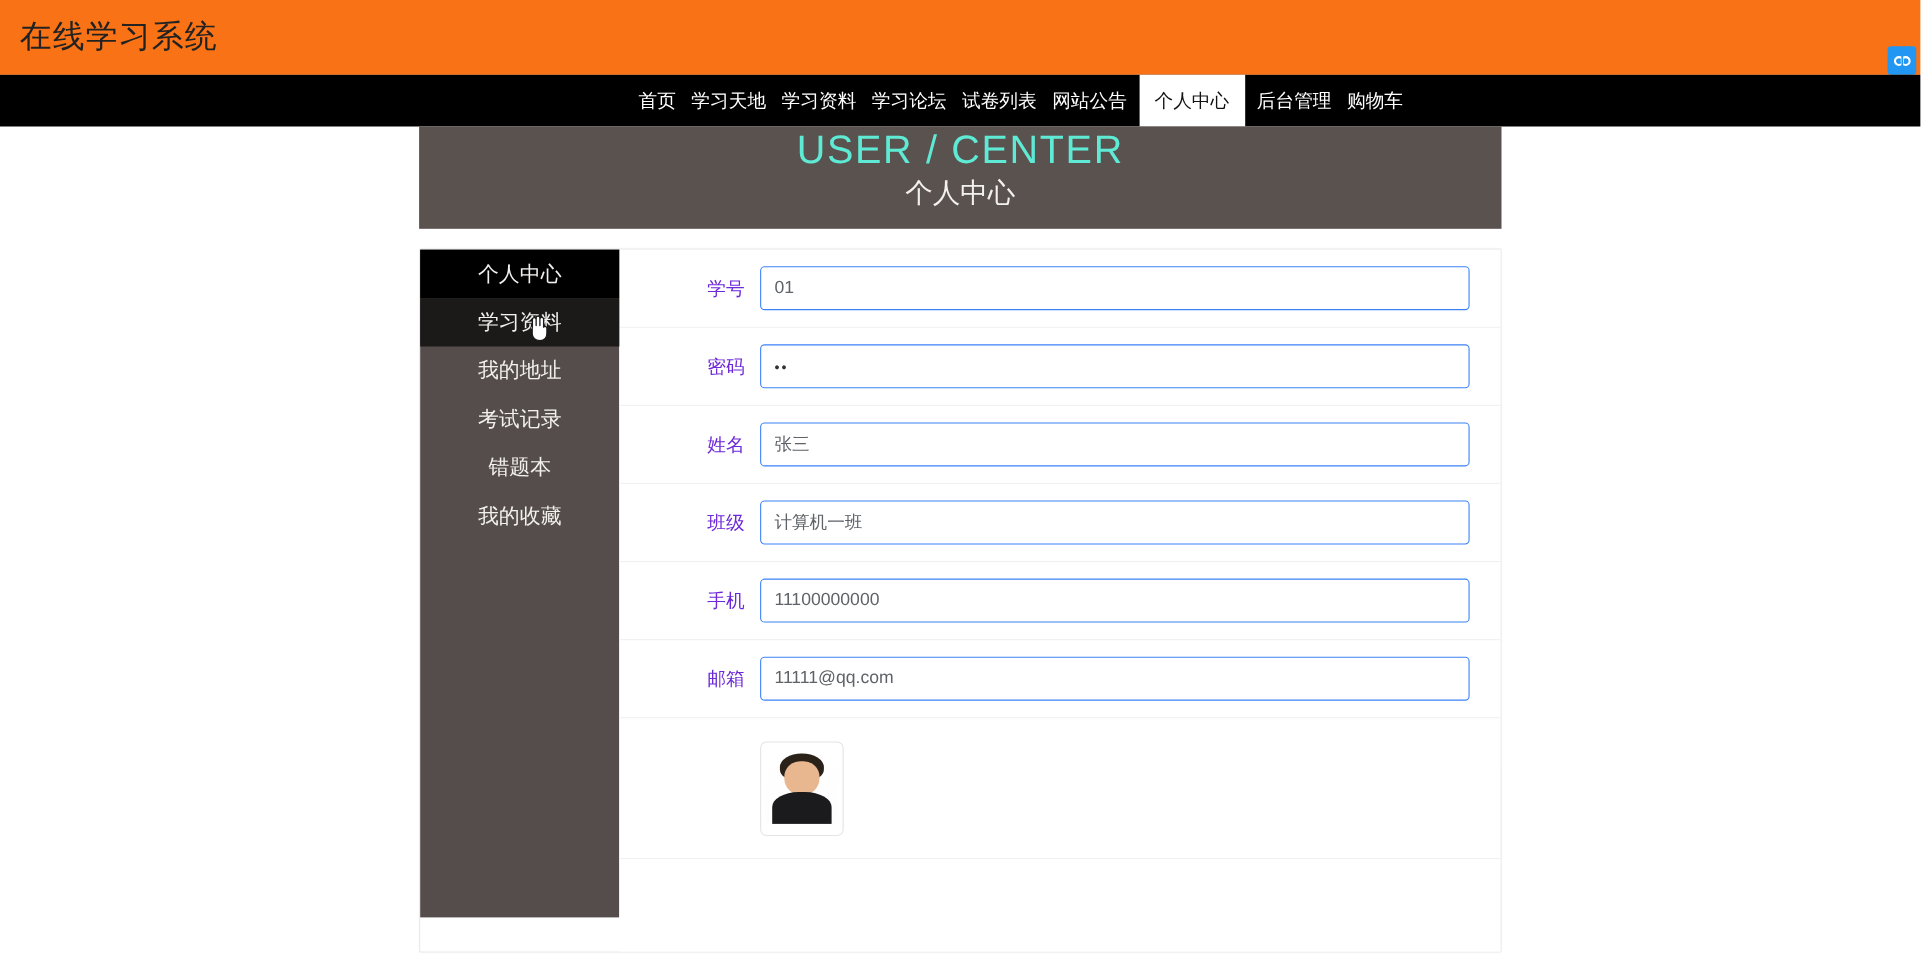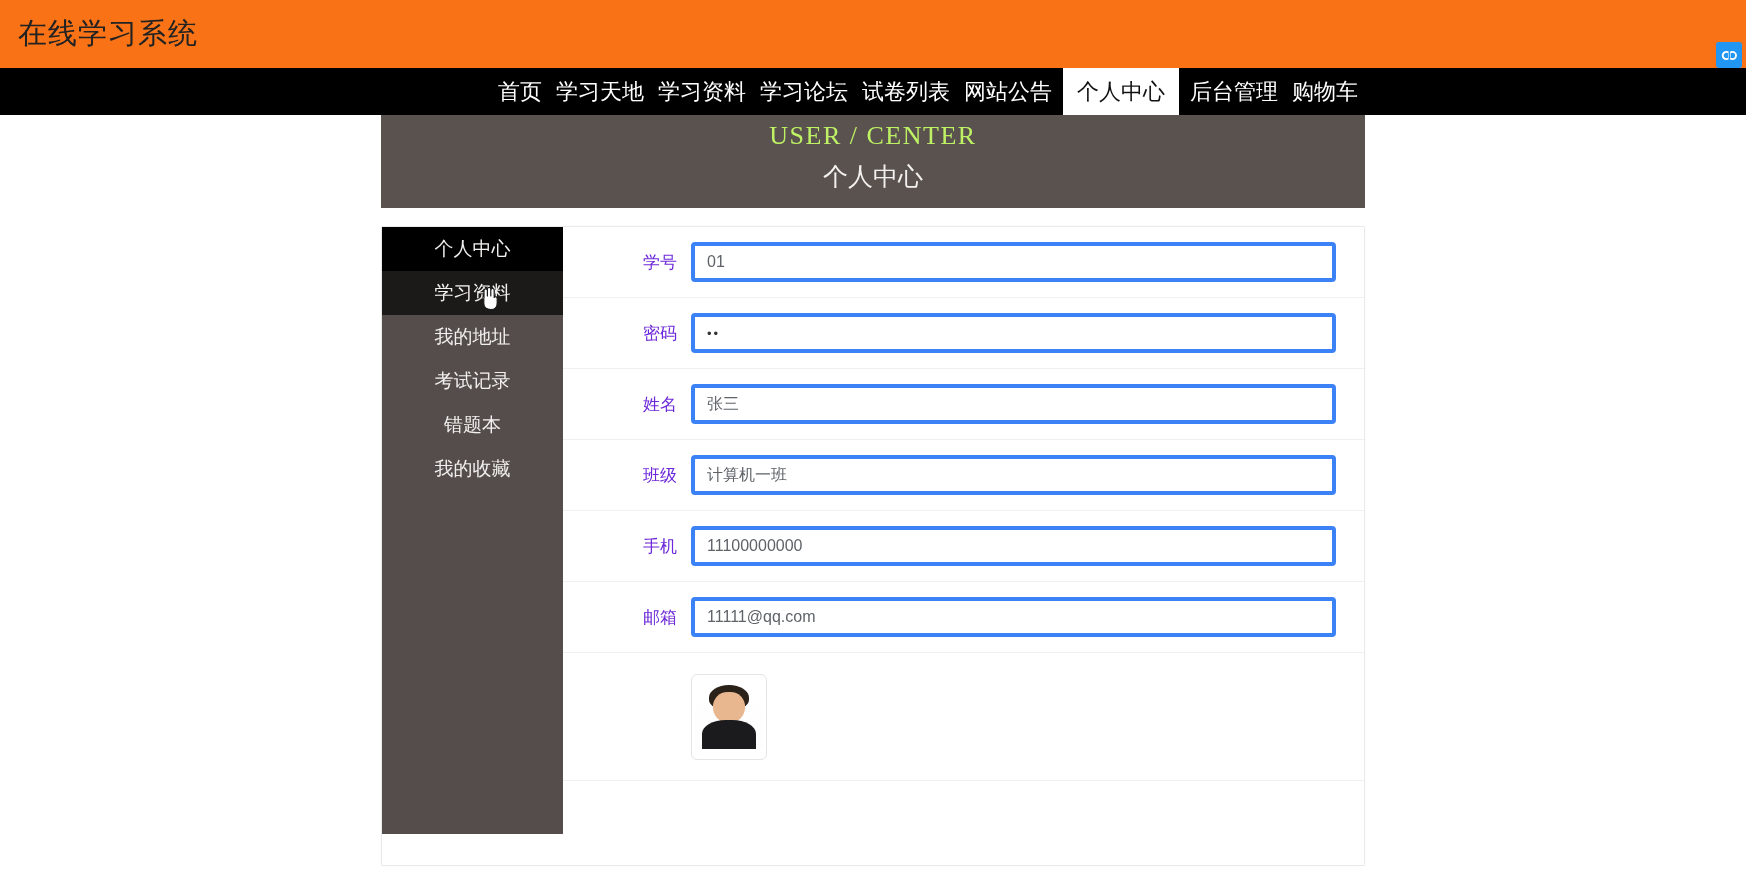--- a/index.html
+++ b/index.html
@@ -48,21 +48,21 @@
     justify-content: center;
     position: relative;
   }
   .nav-inner {
     display: flex;
     align-items: stretch;
     margin-left: 110px;
   }
   .nav-item {
     color: #ffffff;
-    font-size: 22px;
+    font-size: 17px;
     display: flex;
     align-items: center;
     padding: 0 7px;
     white-space: nowrap;
     cursor: pointer;
     background: transparent;
   }
   .nav-item.active {
     background: #ffffff;
     color: #111111;
@@ -75,26 +75,26 @@
     width: 984px;
     margin: 0 auto;
     height: 93px;
     background: #5a524f;
     color: #ffffff;
     text-align: center;
     overflow: hidden;
     position: relative;
   }
   .banner-en {
-    font-family: Liberation Serif, serif;
-    font-size: 26px;
+    font-family: Liberation Sans, sans-serif;
+    font-size: 36px;
     letter-spacing: 1.5px;
     padding-top: 2px;
     line-height: 38px;
-    color: #bef264;
+    color: #5eead4;
   }
   .banner-cn {
     font-size: 25px;
     line-height: 42px;
     color: #f3f1ef;
   }
 
   
   .panel {
     width: 984px;
@@ -158,21 +158,21 @@
     width: 128px;
     flex: 0 0 128px;
     text-align: right;
     padding-right: 14px;
     font-size: 17px;
     color: #6d28d9;
   }
   .form-control {
     flex: 1;
     height: 40px;
-    border: 4px solid #3b82f6;
+    border: 1px solid #3b82f6;
     border-radius: 4px;
     display: flex;
     align-items: center;
     padding: 0 12px;
     font-size: 16px;
     color: #5f6368;
     background: #ffffff;
     position: relative;
   }
   .form-control.dots { letter-spacing: 2px; font-size: 13px; color: #333; }

